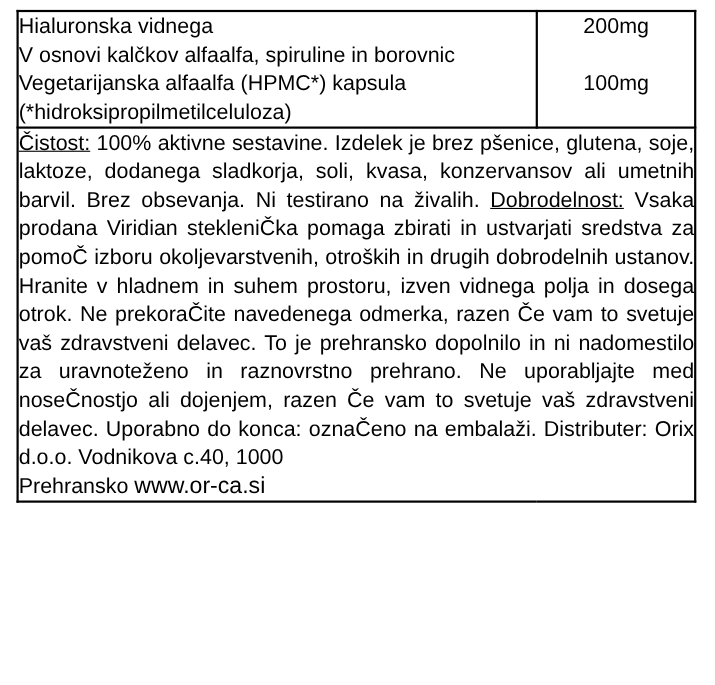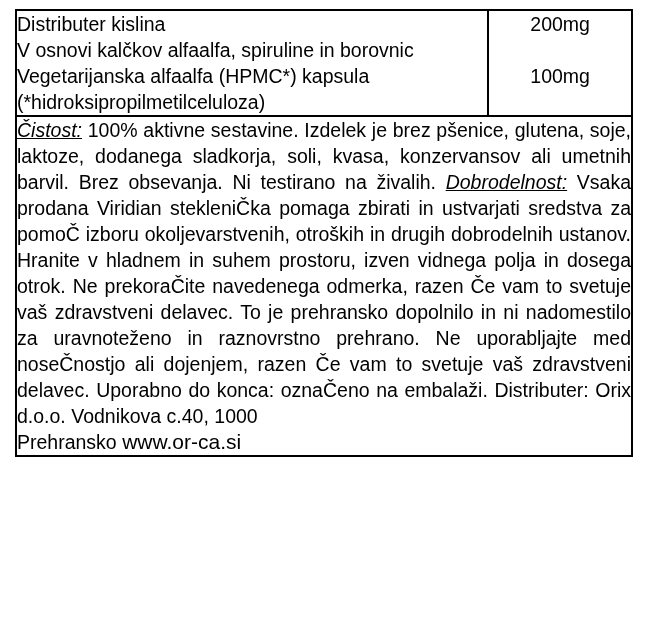--- a/index.html
+++ b/index.html
@@ -88,39 +88,38 @@
   }
   .body-cell p {
     margin: 0;
   }
   .body-cell .last-line {
     text-align: left;
   }
 
   .u {
     text-decoration: underline;
-    font-style: italic;
   }
   .b {
     font-weight: normal;
   }
   .small {
     font-size: 21px;
   }
 </style>
 </head>
 <body>
 
 <table class="label-table">
   <tbody>
 
 
     <tr>
       <td class="ingredients-cell">
-        <div class="ing-line">Distributer kislina</div>
+        <div class="ing-line">Hialuronska vidnega</div>
         <div class="ing-line">V osnovi kalčkov alfaalfa, spiruline in borovnic</div>
         <div class="ing-line">Vegetarijanska alfaalfa (HPMC*) kapsula</div>
         <div class="ing-line">(*hidroksipropilmetilceluloza)</div>
       </td>
       <td class="amount-cell">
         <div class="amt-line">200mg</div>
         <div class="amt-line amt-spacer">&nbsp;</div>
         <div class="amt-line">100mg</div>
         <div class="amt-line amt-spacer">&nbsp;</div>
       </td>

